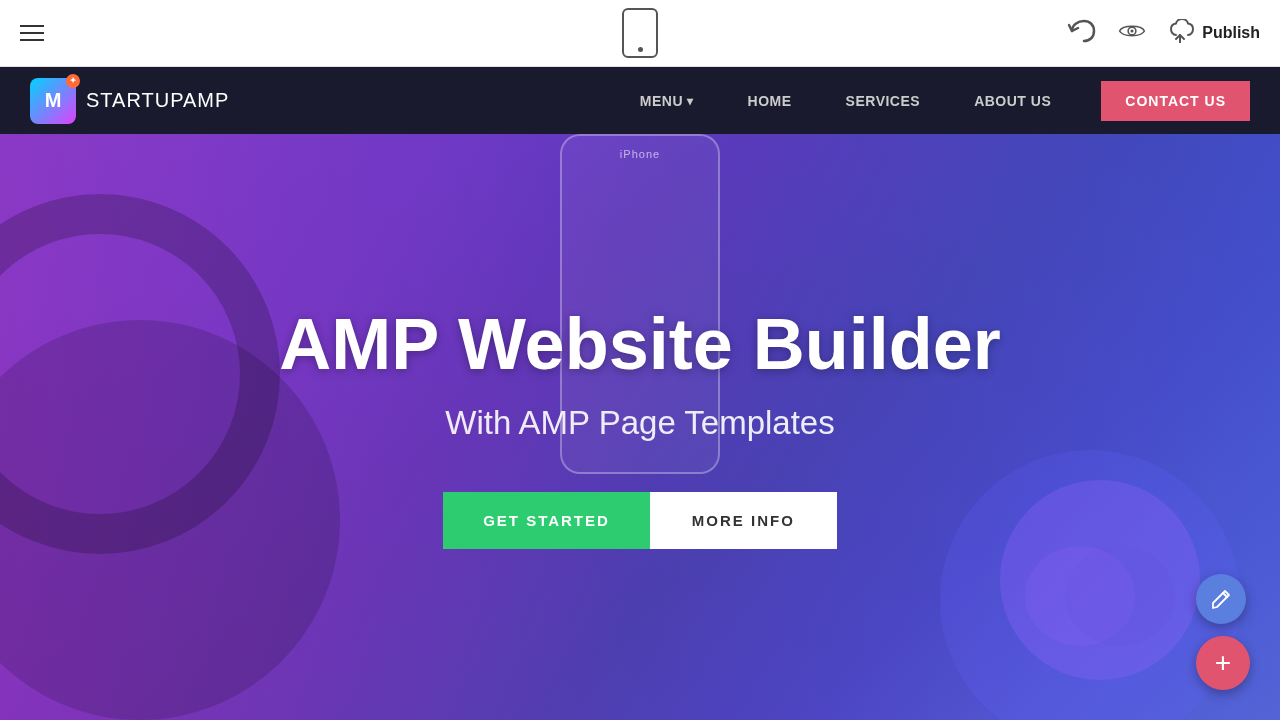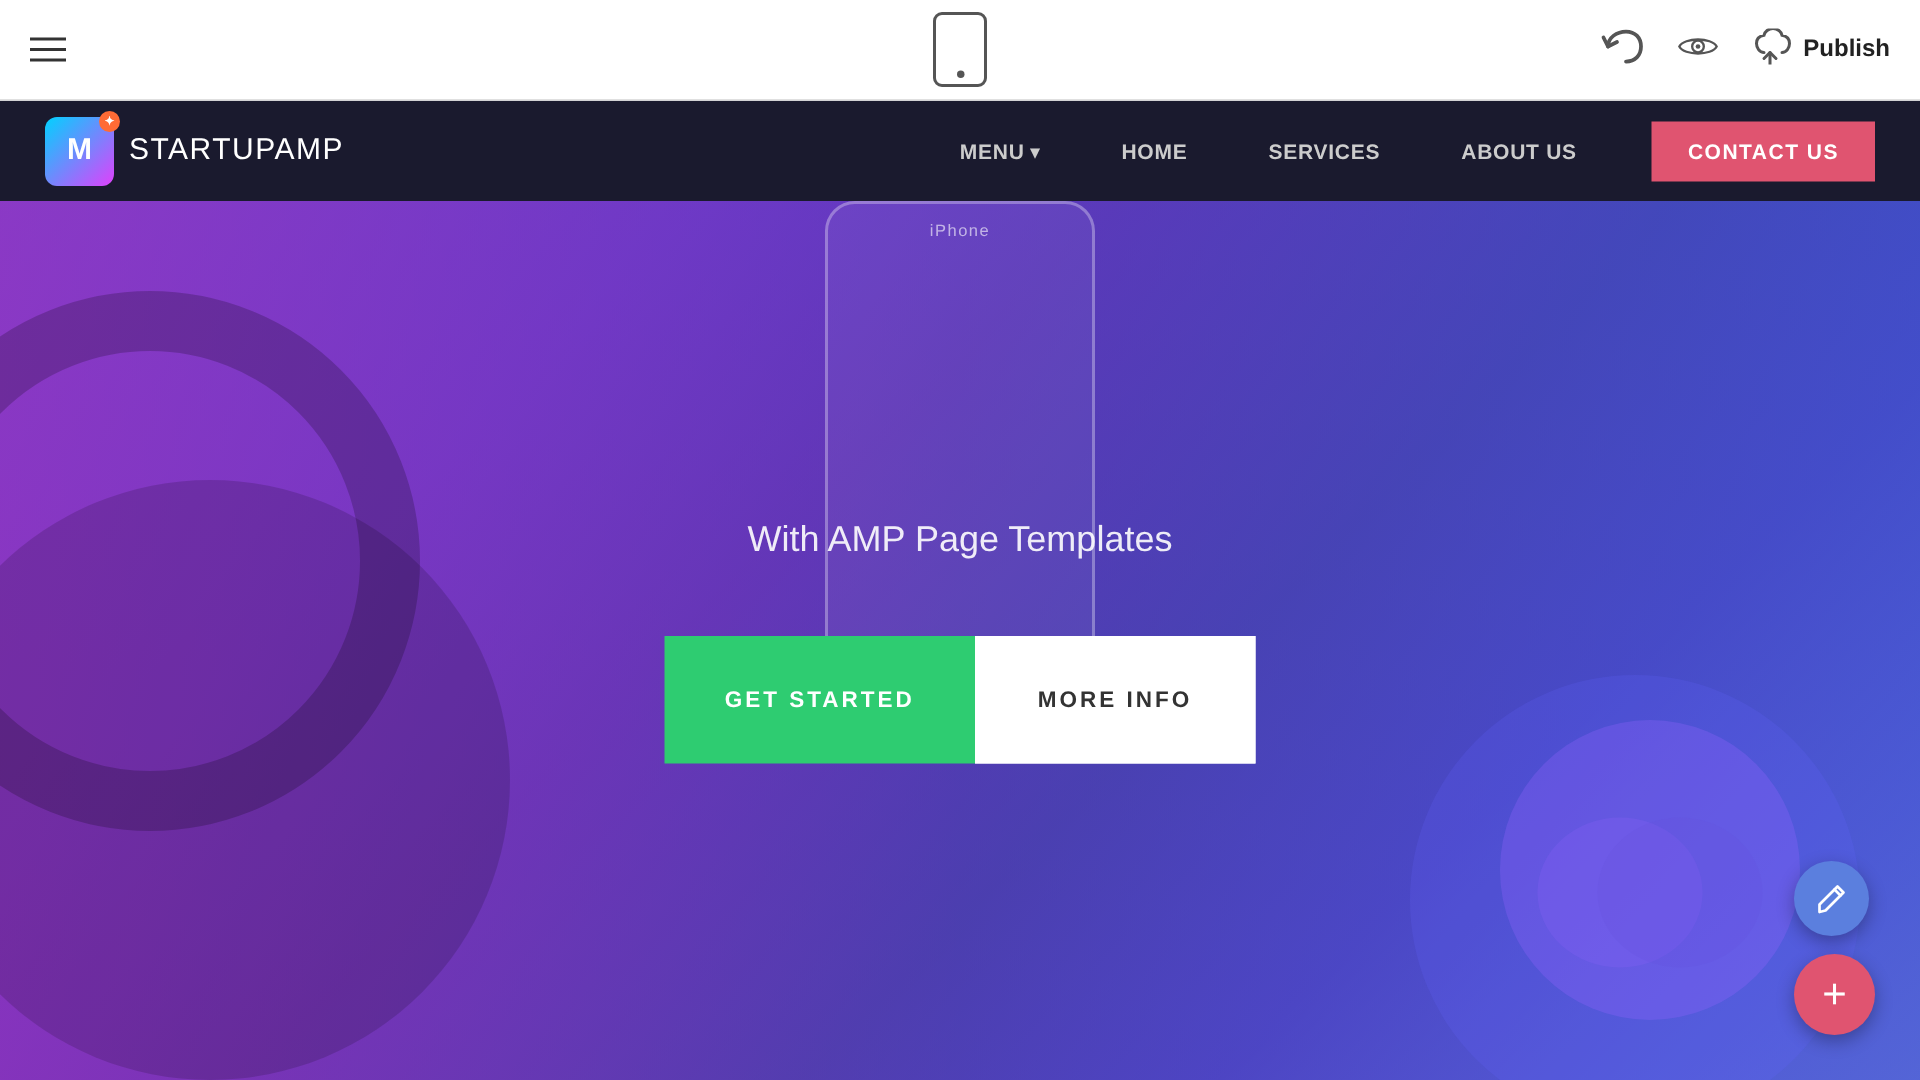--- a/index.html
+++ b/index.html
@@ -209,21 +209,21 @@
       background: rgba(150, 100, 255, 0.3);
       z-index: 3;
     }
 
     
     .phone-mockup {
       position: absolute;
       top: 0;
       left: 50%;
       transform: translateX(-50%);
-      width: 180px;
+      width: 160px;
       height: 340px;
       border: 2px solid rgba(255,255,255,0.3);
       border-radius: 20px;
       background: rgba(255,255,255,0.05);
       z-index: 4;
       display: flex;
       flex-direction: column;
       align-items: center;
       padding-top: 12px;
     }
@@ -240,21 +240,21 @@
       color: white;
     }
     .hero-title {
       font-size: 72px;
       font-weight: 900;
       line-height: 1.1;
       margin-bottom: 20px;
       text-shadow: 0 2px 10px rgba(0,0,0,0.3);
     }
     .hero-subtitle {
-      font-size: 24px;
+      font-size: 33px;
       font-weight: 400;
       margin-bottom: 50px;
       opacity: 0.9;
     }
     .hero-buttons {
       display: flex;
       justify-content: center;
     }
     .btn-get-started {
       background: #2ecc71;
@@ -264,21 +264,21 @@
       font-size: 15px;
       font-weight: bold;
       letter-spacing: 2px;
       cursor: pointer;
       text-transform: uppercase;
     }
     .btn-more-info {
       background: white;
       color: #333;
       border: 2px solid white;
-      padding: 32px 40px;
+      padding: 18px 40px;
       font-size: 15px;
       font-weight: bold;
       letter-spacing: 2px;
       cursor: pointer;
       text-transform: uppercase;
     }
 
     
     .fab-container {
       position: fixed;
@@ -405,20 +405,21 @@
       <ellipse cx="60" cy="60" rx="55" ry="50" fill="rgba(150,100,255,0.2)"></ellipse>
       <ellipse cx="100" cy="60" rx="55" ry="50" fill="rgba(100,80,220,0.2)"></ellipse>
     </svg>
   </div>
 
   <div class="phone-mockup">
     <span class="phone-label">iPhone</span>
   </div>
 
   <div class="hero-content">
+    <h1 class="hero-title">AMP Website Builder</h1>
     <p class="hero-subtitle">With AMP Page Templates</p>
     <div class="hero-buttons">
       <button class="btn-get-started">GET STARTED</button>
       <button class="btn-more-info">MORE INFO</button>
     </div>
   </div>
 </section>
 
 <div class="fab-container">
   <button class="fab-pencil">

